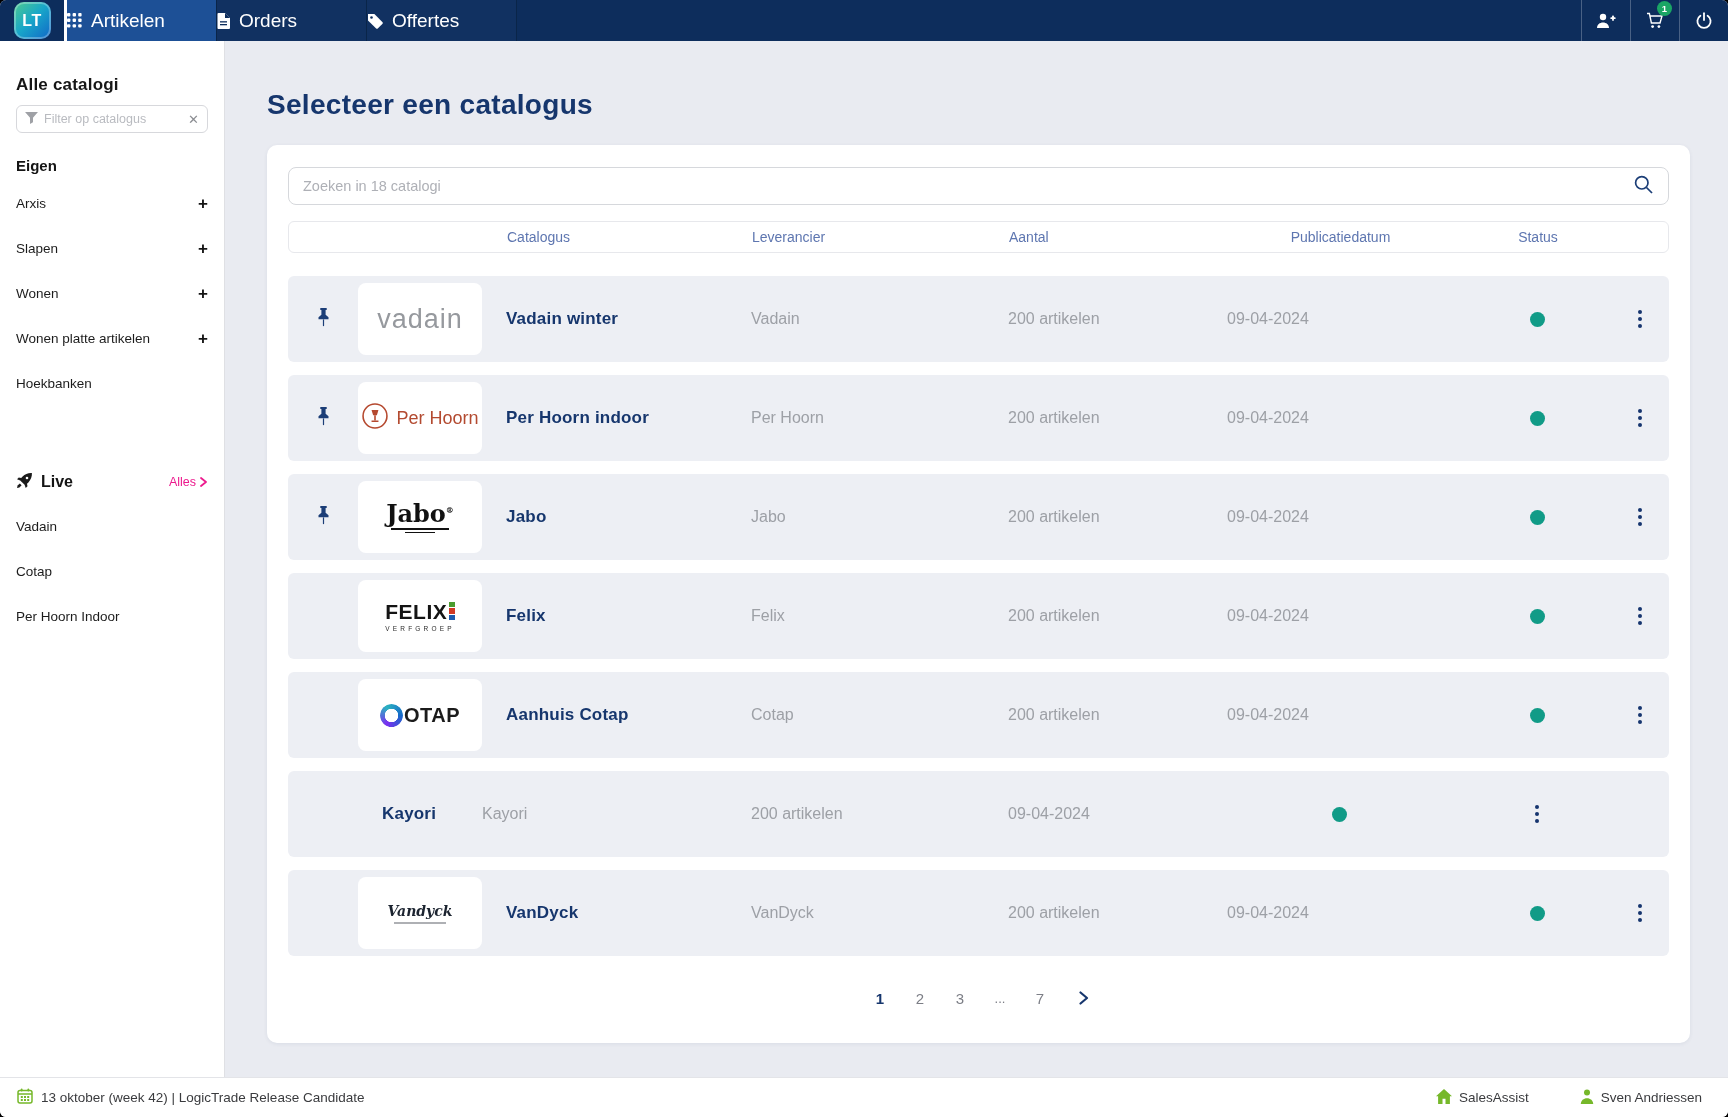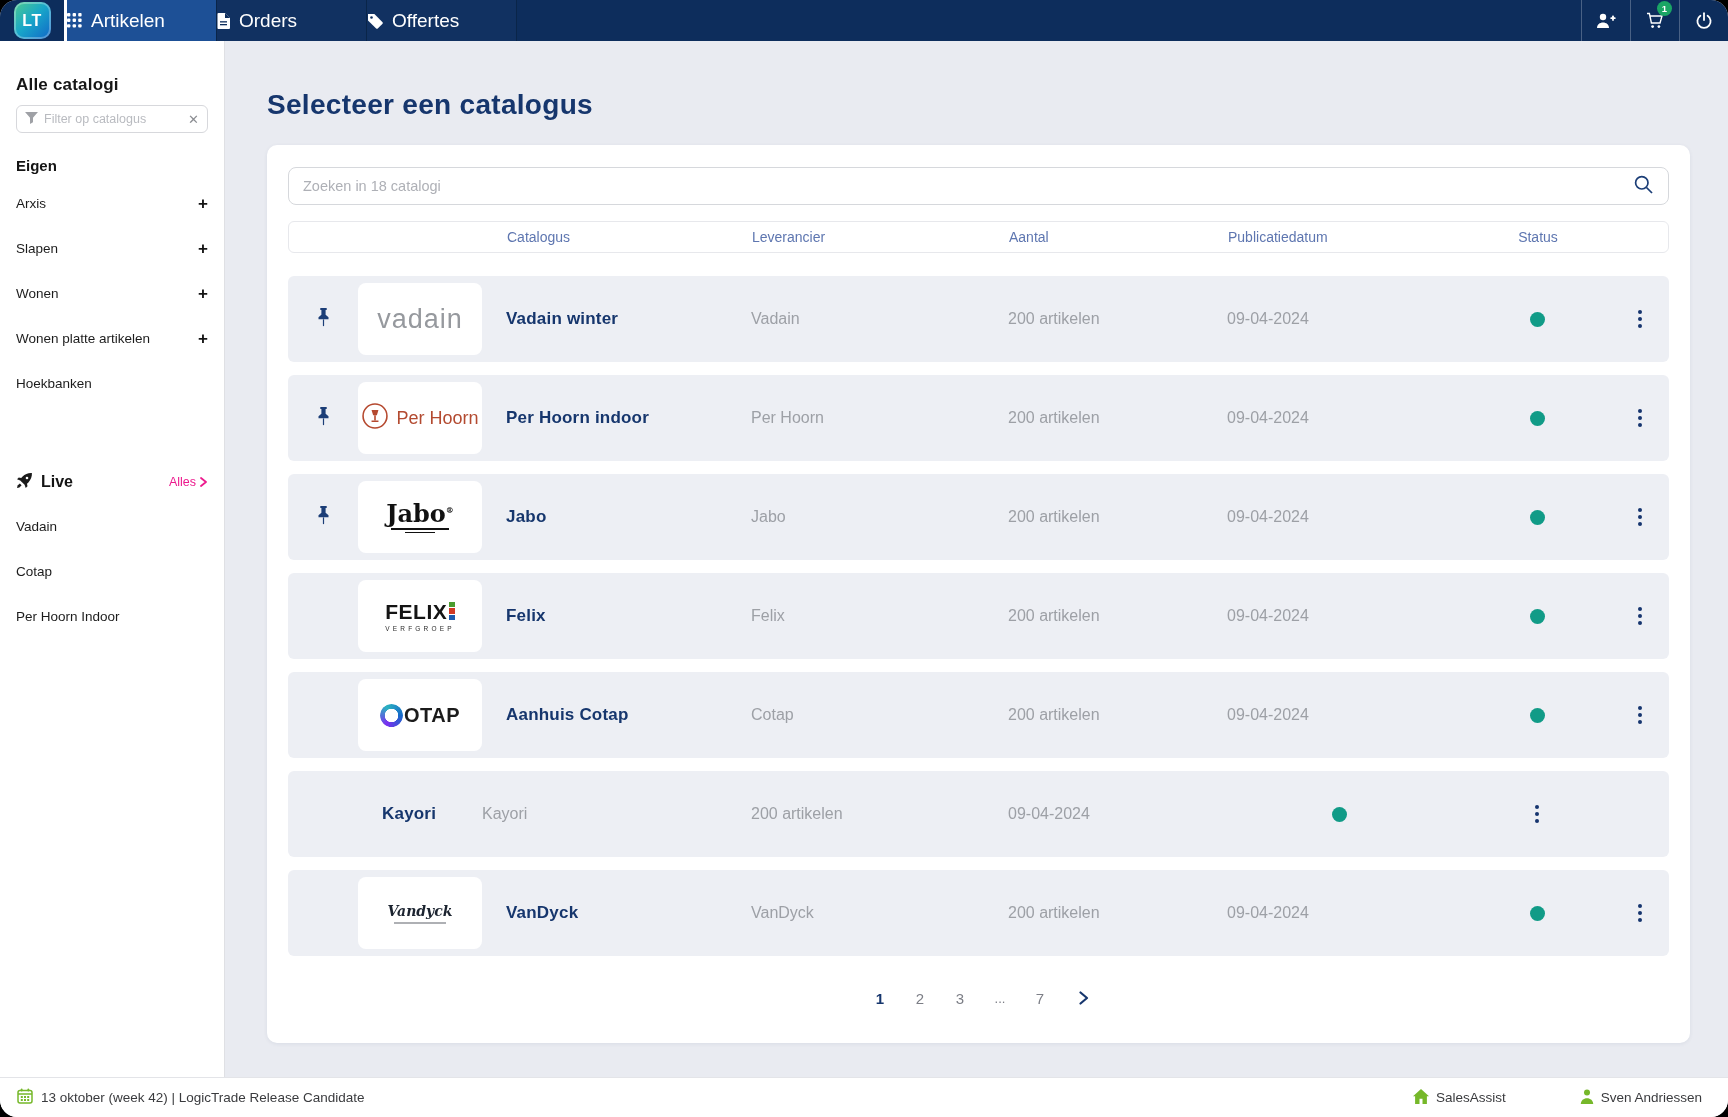--- a/index.html
+++ b/index.html
@@ -1,18 +1,18 @@
 <!DOCTYPE html>
 <html><head>
 <meta charset="utf-8">
 <style>
   *{margin:0;padding:0;box-sizing:border-box}
   html,body{width:1728px;height:1117px}
   body{background:#000;font-family:"Liberation Sans",sans-serif}
-  .page{width:1728px;height:1117px;border-radius:17px;overflow:hidden;display:flex;flex-direction:column;background:#e9ebf1}
+  .page{width:1728px;height:1117px;border-radius:6px;overflow:hidden;display:flex;flex-direction:column;background:#e9ebf1}
 
   
   .navbar{height:41px;flex:0 0 41px;background:#0d2d5c;display:flex;align-items:stretch}
   .nav-logo-cell{width:67px;display:flex;align-items:center;justify-content:center;border-right:3px solid #fff}
   .lt-badge{width:37px;height:37px;border-radius:10px;background:linear-gradient(135deg,#4ecb8f 0%,#18a6c9 48%,#1166c7 100%);color:#fff;font-weight:700;font-size:16px;display:flex;align-items:center;justify-content:center;box-shadow:inset 0 0 0 2px rgba(255,255,255,.28);letter-spacing:.5px}
   .nav-tabs{display:flex;align-items:stretch}
   .nav-tab{width:150px;display:flex;align-items:center;justify-content:flex-start;gap:9px;color:#fff;font-size:19px;background:#113161;border-right:1px solid #0a2549;cursor:pointer}
   .nav-tab.active{background:#1d5096}
   .nav-ic{display:flex;align-items:center}
   .nav-right{margin-left:auto;display:flex;align-items:stretch}
@@ -63,21 +63,21 @@
 
   .pagination{margin-top:18px;height:48px;display:flex;align-items:center;justify-content:center;gap:16px;font-size:15px;color:#7c7e86}
   .pg{min-width:24px;text-align:center;cursor:pointer}
   .pg.active{color:#16366d;font-weight:700}
   .pg.ellipsis{cursor:default;font-size:13px}
   .pg-next{display:flex;align-items:center;cursor:pointer;margin-left:10px}
 
   
   .footer{height:40px;flex:0 0 40px;background:#fff;border-top:1px solid #e3e4e8;display:flex;align-items:center;padding:0 26px 0 17px}
   .f-left{display:flex;align-items:center;gap:8px;font-size:13.5px;color:#3a3b3e}
-  .f-right{margin-left:auto;display:flex;align-items:center;gap:74px}
+  .f-right{margin-left:auto;display:flex;align-items:center;gap:51px}
   .f-group{display:flex;align-items:center;gap:7px;font-size:13.5px;color:#3a3b3e}
 
   
   .lg-vadain{font-size:27px;color:#96999e;letter-spacing:1px}
   .lg-ph{display:flex;align-items:center;gap:7px;color:#b34a30;font-size:18px}
   .lg-jabo{display:flex;flex-direction:column;align-items:center;font-family:"DejaVu Serif",serif;font-weight:700;font-size:24px;color:#111;line-height:1}
   .lg-jabo sup{font-size:8px;align-self:flex-end;margin-top:-2px}
   .jabo-line{width:58px;height:2px;background:#111;margin-top:2px}
   .jabo-line2{width:30px;height:1px;background:#111;margin-top:2px}
   .lg-felix{display:flex;flex-direction:column;align-items:center}
@@ -246,21 +246,21 @@
             <svg width="21" height="21" viewBox="0 0 21 21" fill="none" stroke="#1c3e77" stroke-width="1.7">
                 <circle cx="8.8" cy="8.8" r="6.2"></circle>
                 <line x1="13.5" y1="13.5" x2="19" y2="19"></line>
               </svg>
           </span>
         </div>
         <div class="thead tgrid">
             <span class="th-pad" style="grid-column: 3;">Catalogus</span>
             <span class="" style="grid-column: 4;">Leverancier</span>
             <span class="" style="grid-column: 5;">Aantal</span>
-            <span class="" style="grid-column: 6;">Publicatiedatum</span>
+            <span class="" style="grid-column: 6; text-align: center;">Publicatiedatum</span>
             <span class="th-center" style="grid-column: 7;">Status</span>
           </div>
         <div class="rows">
             <div class="trow tgrid">
               <span class="pin-cell">
                 <span><svg width="13" height="19" viewBox="0 0 13 19" fill="#1c3e77">
                     <path d="M3.3 0h6.4v2.1H8.6v4.6l2.9 2.6v1.9H1.5V9.3l2.9-2.6V2.1H3.3z"></path>
                     <rect x="5.9" y="11.2" width="1.2" height="7" rx=".6"></rect>
                   </svg></span>
               </span>

